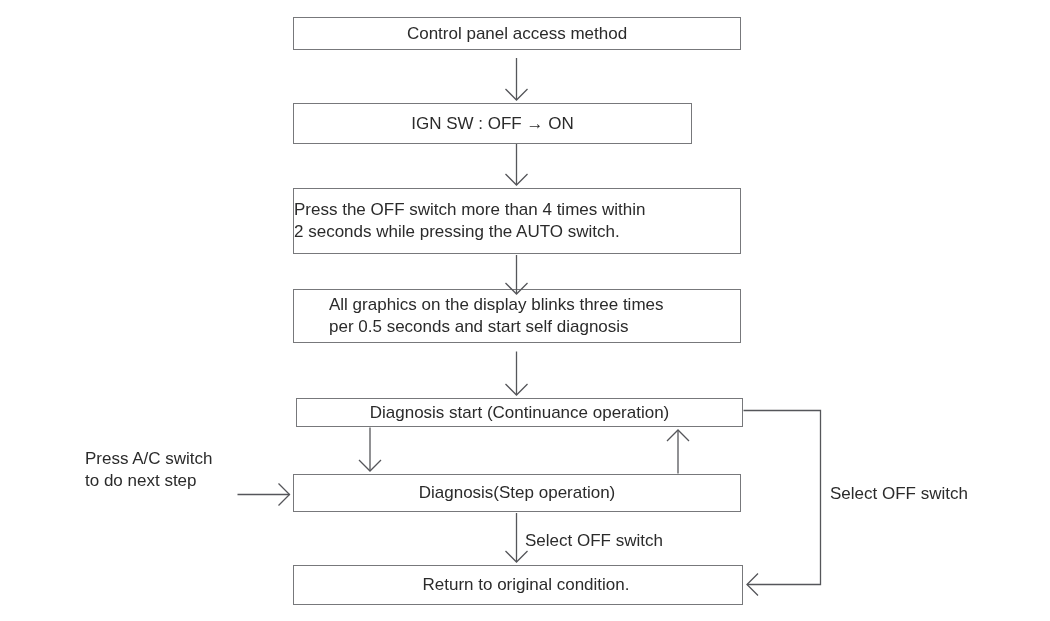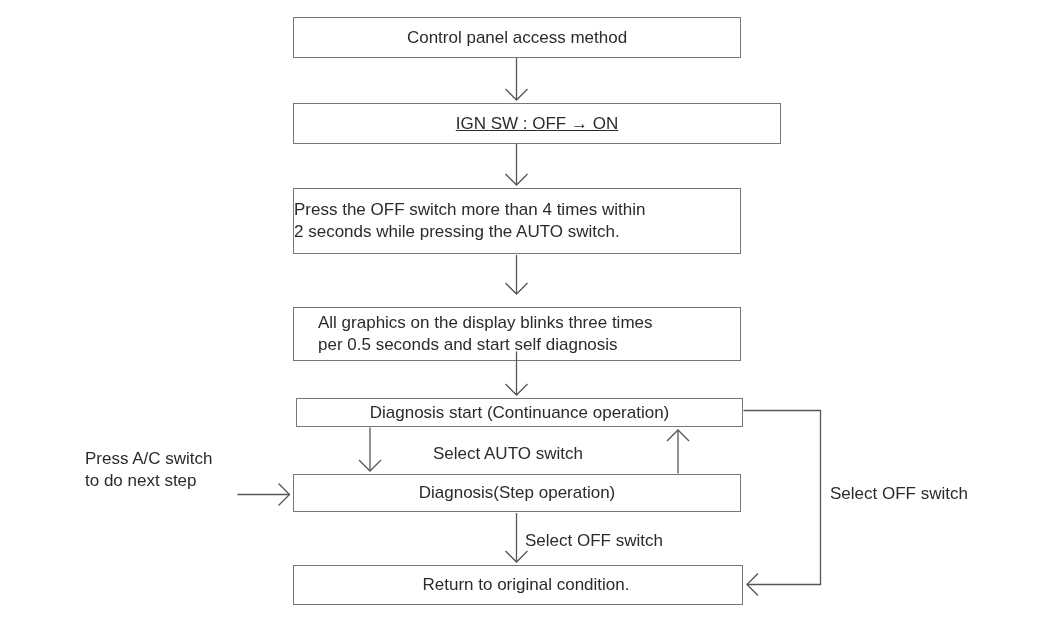--- a/index.html
+++ b/index.html
@@ -34,24 +34,24 @@
     justify-content:flex-start;
     text-align:left;
     white-space:pre-line;
   }
   .lbl{
     position:absolute;
     line-height:22px;
     white-space:pre-line;
     z-index:2;
   }
-  #b1{left:293px;top:17px;width:448px;height:41px;}
-  #b2{left:293px;top:103px;width:488px;height:41px;text-decoration:underline;}
+  #b1{left:293px;top:17px;width:448px;height:33px;}
+  #b2{left:293px;top:103px;width:399px;height:41px;}
   #b3{left:293px;top:188px;width:448px;height:66px;}
-  #b4{left:293px;top:307px;width:448px;height:54px;padding-left:24px;}
+  #b4{left:293px;top:289px;width:448px;height:54px;padding-left:35px;}
   #b5{left:296px;top:398px;width:447px;height:29px;}
   #b6{left:293px;top:474px;width:448px;height:38px;}
   #b7{left:293px;top:565px;width:450px;height:40px;padding-left:16px;}
   #lbl-select-auto{left:433px;top:443px;}
   #lbl-select-off-mid{left:525px;top:530px;}
   #lbl-select-off-right{left:830px;top:483px;}
   #lbl-press-ac{left:85px;top:448px;}
   svg.wires{
     position:absolute;left:0;top:0;
     width:1050px;height:621px;
@@ -68,21 +68,20 @@
   <div id="b1" class="node">Control panel access method</div>
   <div id="b2" class="node">IGN SW : OFF → ON</div>
   <div id="b3" class="node left-text">Press the OFF switch more than 4 times within
 2 seconds while pressing the AUTO switch.</div>
   <div id="b4" class="node left-text">All graphics on the display blinks three times
 per 0.5 seconds and start self diagnosis</div>
   <div id="b5" class="node">Diagnosis start (Continuance operation)</div>
   <div id="b6" class="node">Diagnosis(Step operation)</div>
   <div id="b7" class="node">Return to original condition.</div>
 
-  <div id="lbl-select-auto" class="lbl">Select AUTO switch</div>
   <div id="lbl-select-off-mid" class="lbl">Select OFF switch</div>
   <div id="lbl-select-off-right" class="lbl">Select OFF switch</div>
   <div id="lbl-press-ac" class="lbl">Press A/C switch
 to do next step</div>
 
   <svg class="wires" viewBox="0 0 1050 621" xmlns="http://www.w3.org/2000/svg">
     <defs>
       <marker id="arw" viewBox="0 0 13 24" refX="12" refY="12" markerWidth="13" markerHeight="24" markerUnits="userSpaceOnUse" orient="auto">
         <path class="ln" d="M1 1 L12 12 L1 23"></path>
       </marker>

